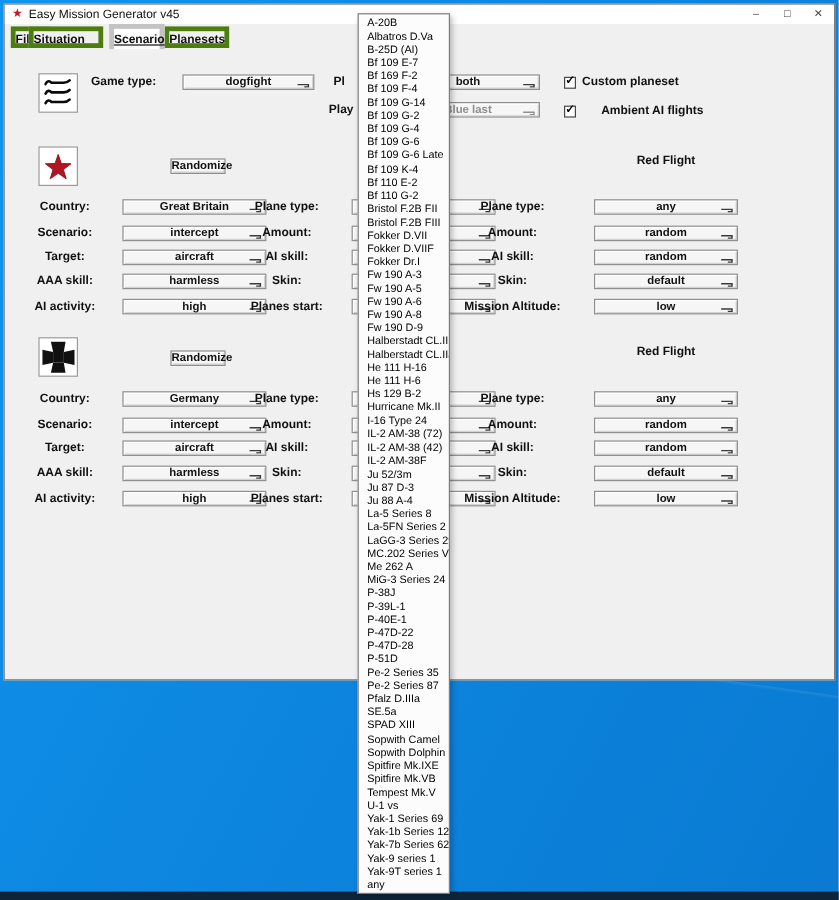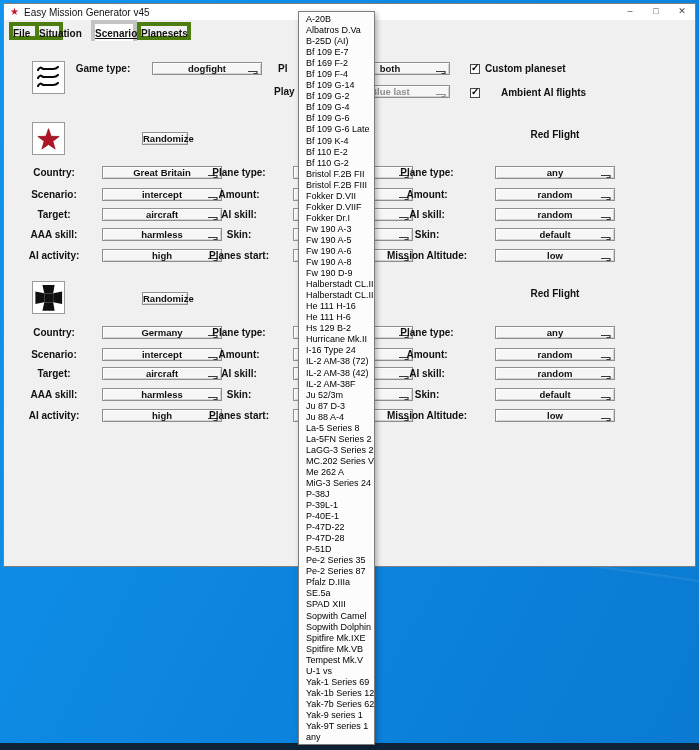--- a/index.html
+++ b/index.html
@@ -76,21 +76,21 @@
       <span class="title-text">Easy Mission Generator v45</span>
       <span class="win-controls">
         <span class="win-btn">–</span>
         <span class="win-btn">□</span>
         <span class="win-btn">✕</span>
       </span>
     </div>
 
     <div class="tabstrip" id="tabstrip">
         <div class="tab" style="left: 3px; width: 32px;">File</div>
-        <div class="tab" style="left: 29px; width: 28px;">Situation</div>
+        <div class="tab" style="left: 18px; width: 62px;">Situation</div>
         <div class="tab active" style="left: 85px; width: 46px;">Scenario</div>
         <div class="tab" style="left: 131px; width: 54px;">Planesets</div>
       </div>
 
     <div class="iconbox" style="left:28px; top:57px;">
       <svg width="27" height="27" viewBox="0 0 27 27">
         <g fill="none" stroke="#0a0a0a" stroke-width="2.2" stroke-linecap="round">
           <path d="M3 6 q2 -4 5 -1 h10 q3 0 5 -2"></path>
           <path d="M3 14 q2 -4 5 -1 h10 q3 0 5 -2"></path>
           <path d="M3 22 q2 -4 5 -1 h10 q3 0 5 -2"></path>

